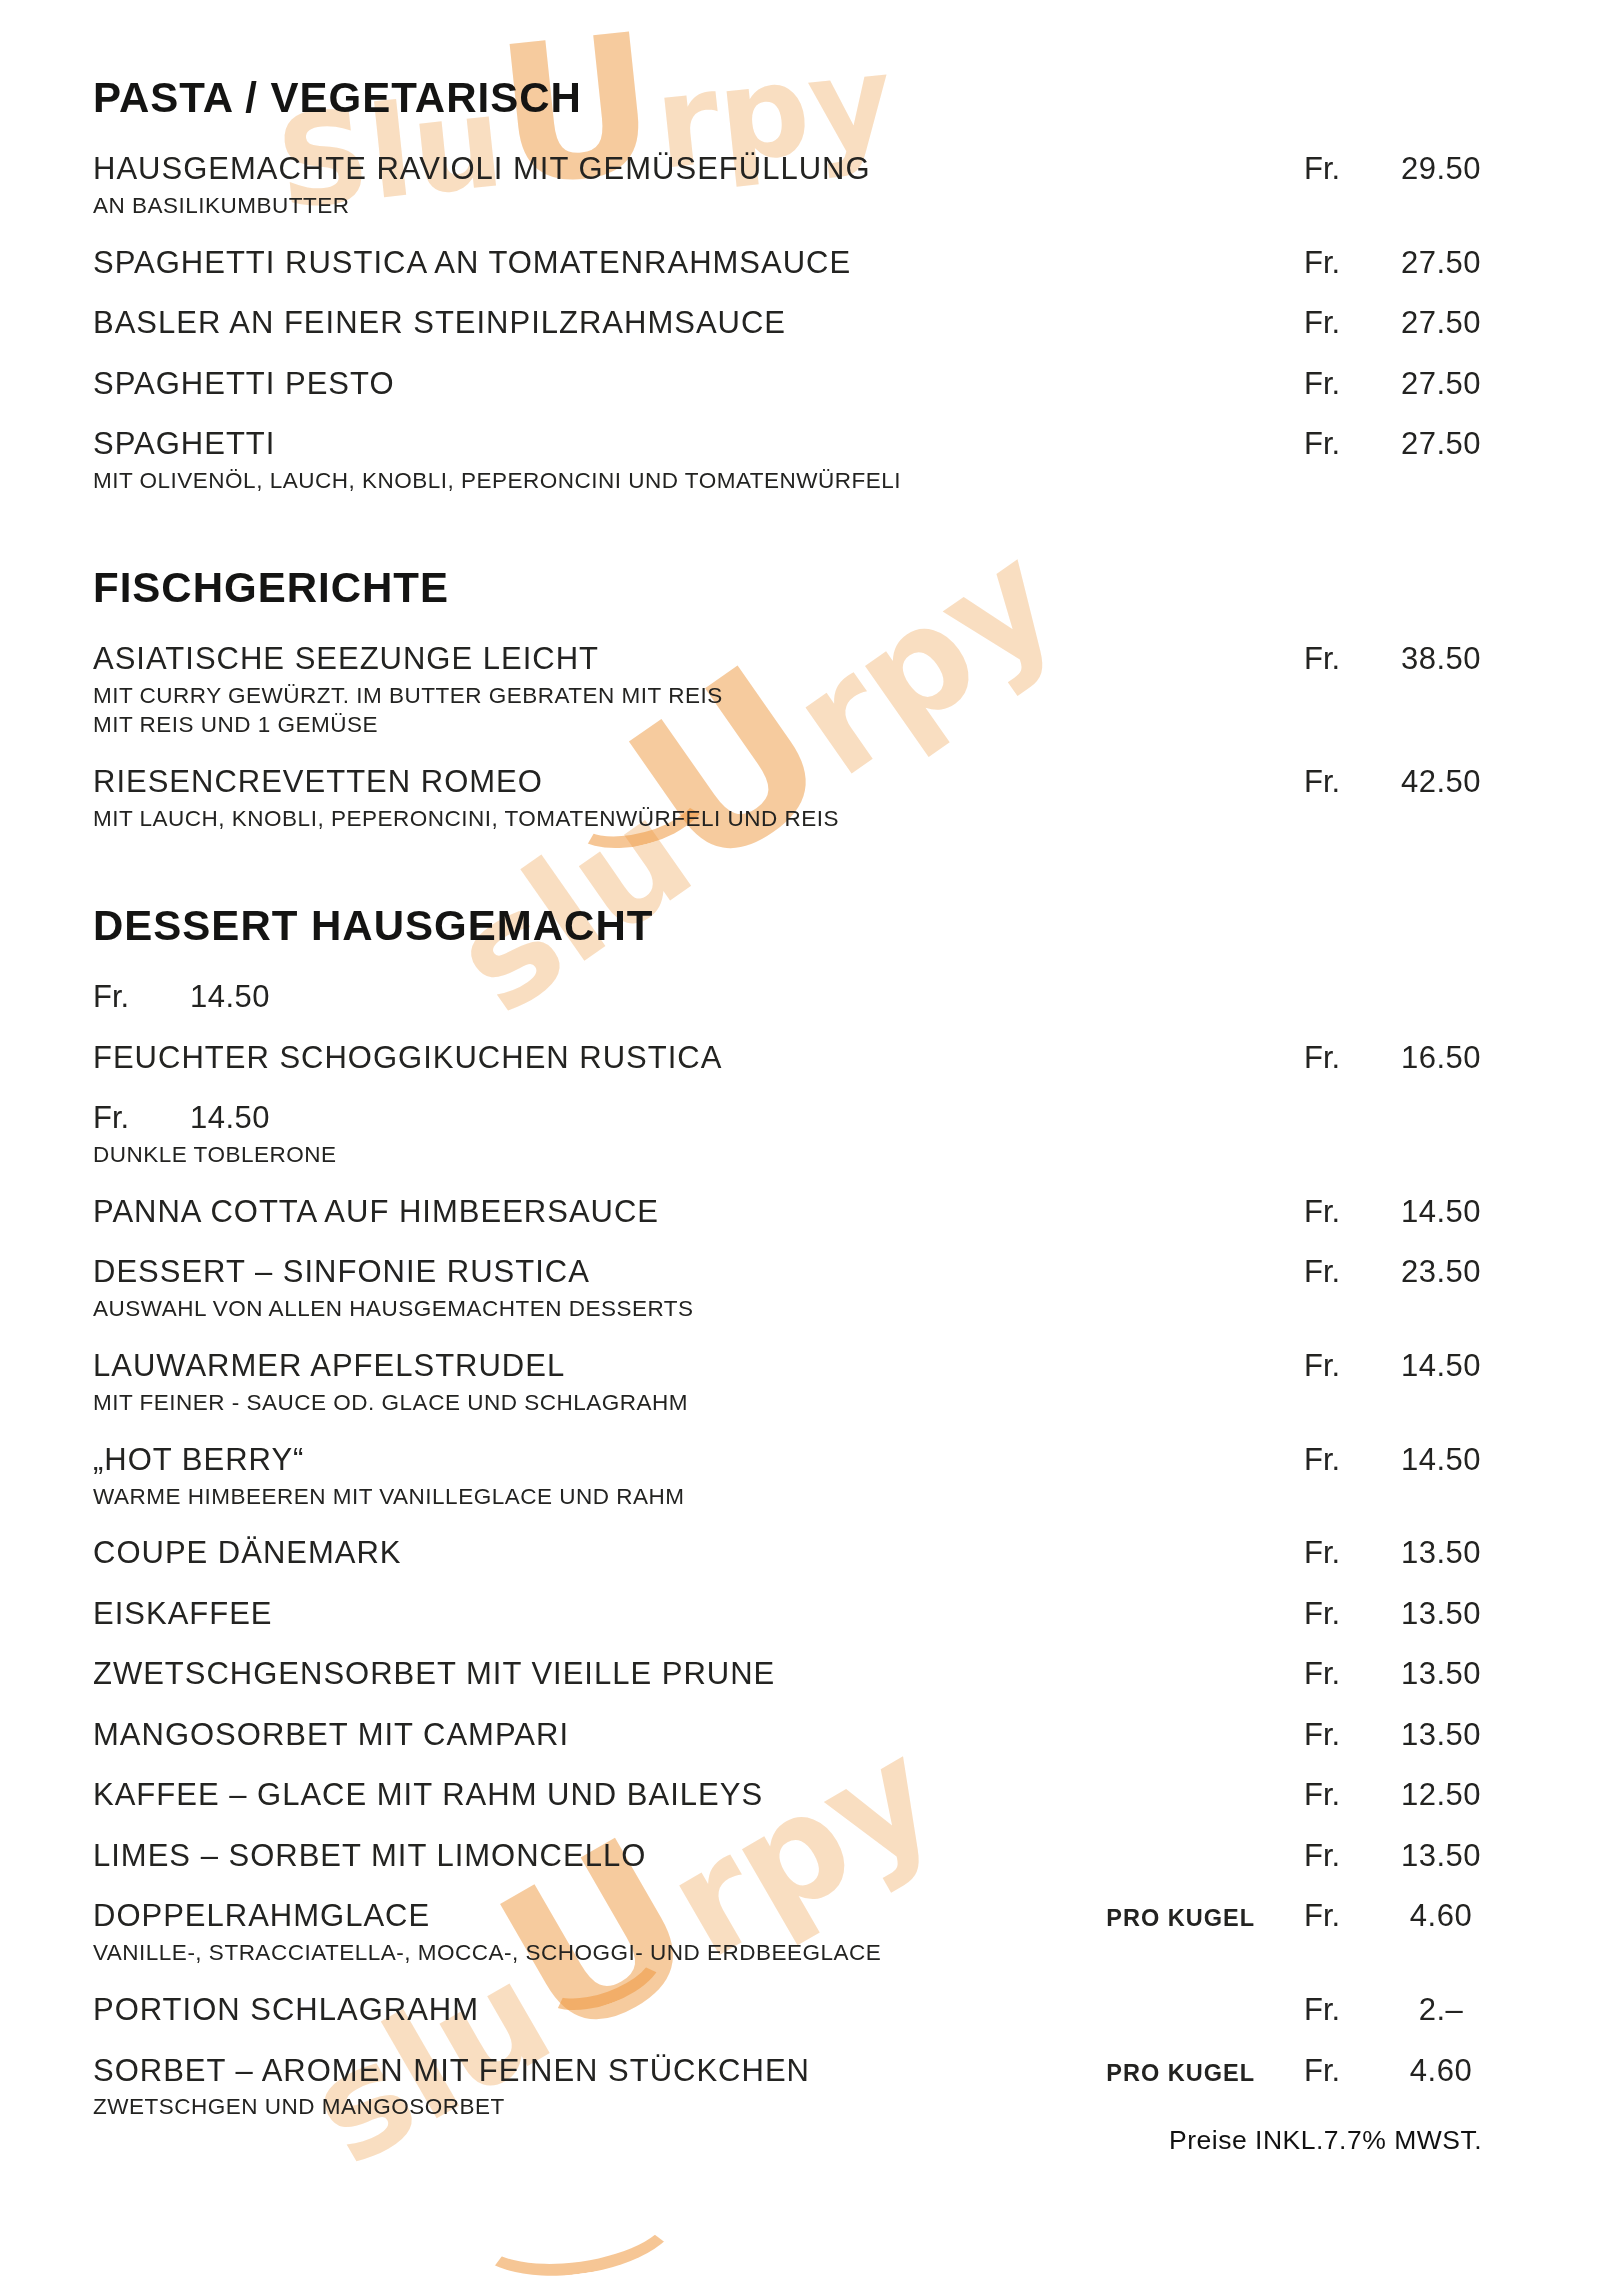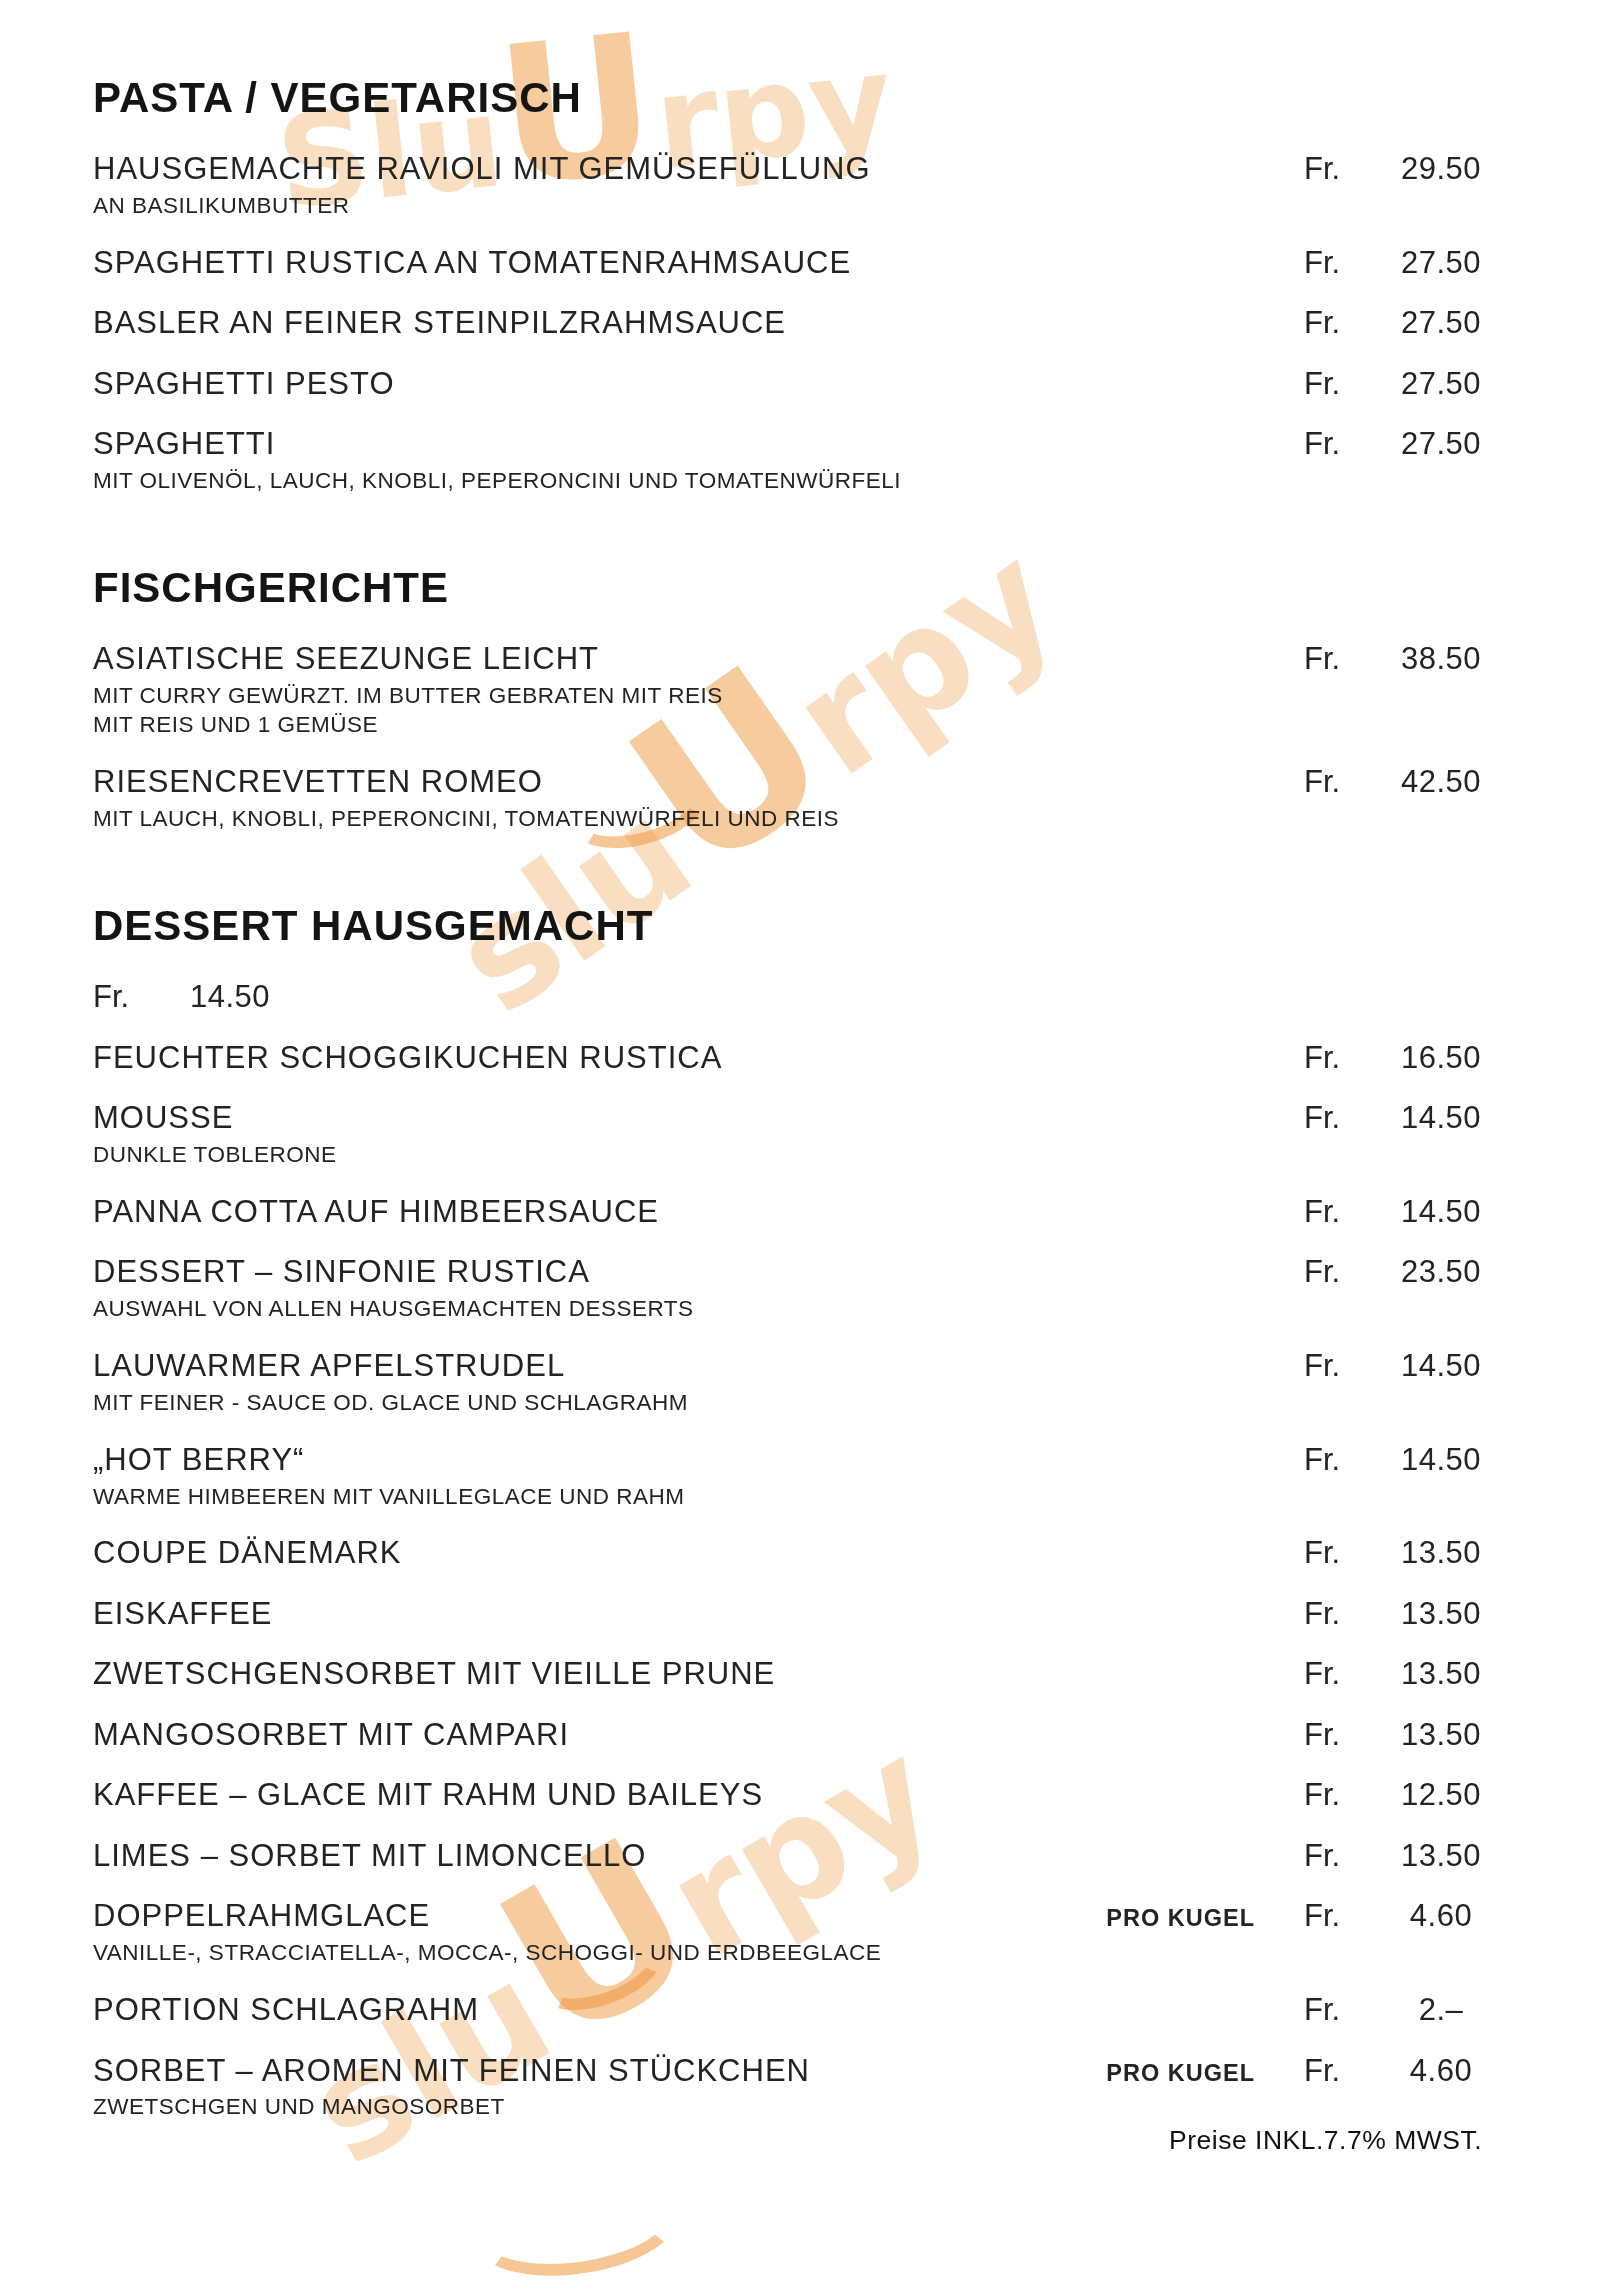--- a/index.html
+++ b/index.html
@@ -245,21 +245,20 @@
       <span class="name">FEUCHTER SCHOGGIKUCHEN RUSTICA</span>
 
       <span class="fr">Fr.</span>
       <span class="price">16.50</span>
     </div>
 
   </div>
 
   <div class="item">
     <div class="row">
-      <span class="name">MOUSSE</span>
 
       <span class="fr">Fr.</span>
       <span class="price">14.50</span>
     </div>
     <div class="subs">
               <div class="sub">DUNKLE TOBLERONE</div>
             </div>
   </div>
 
   <div class="item">

